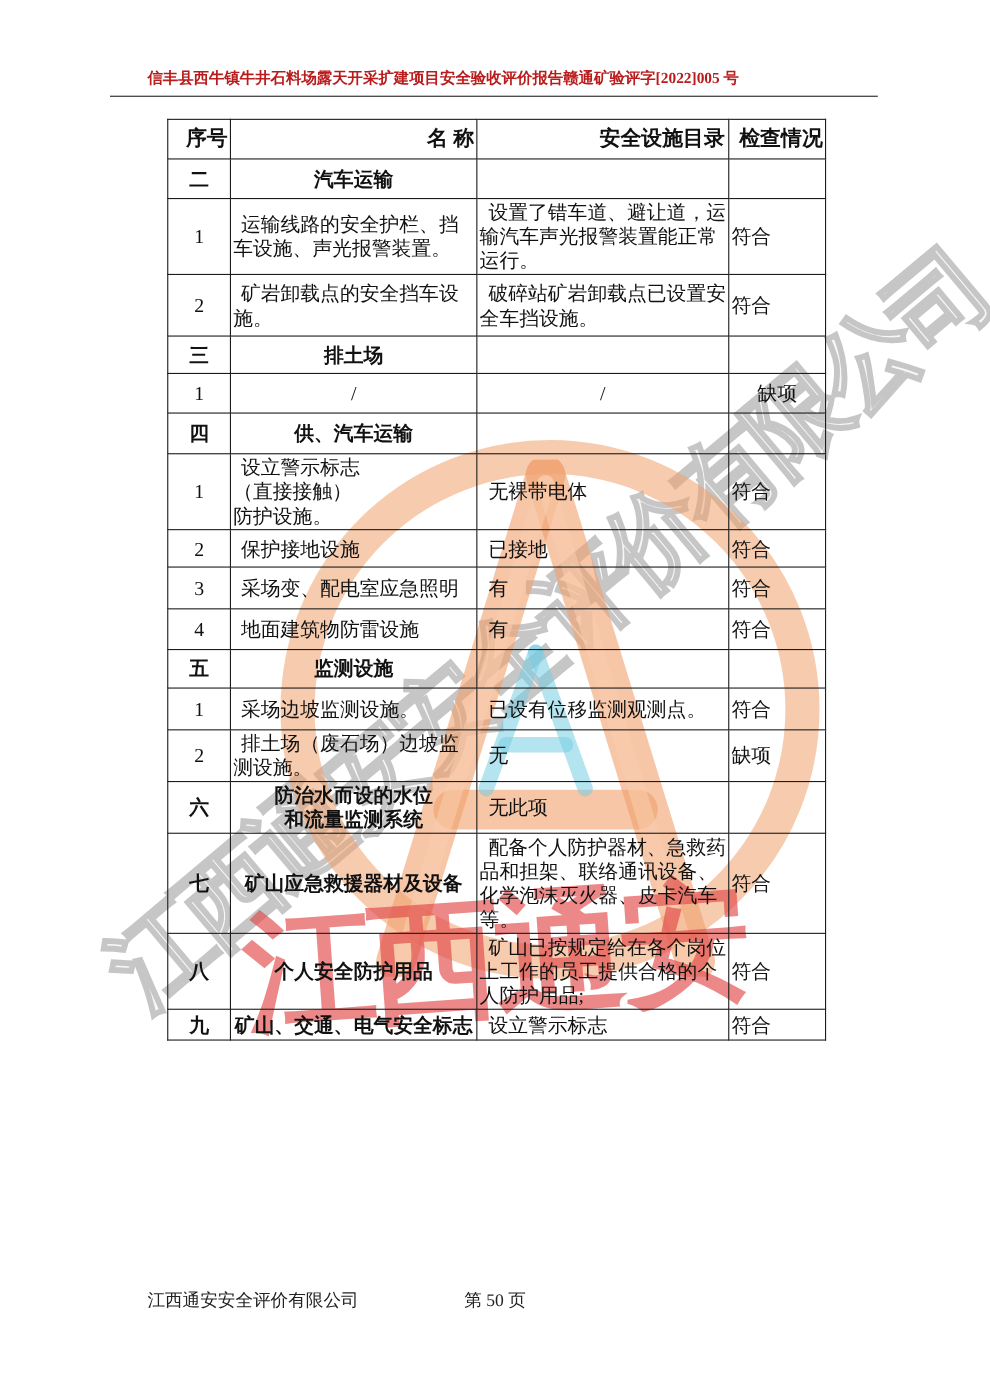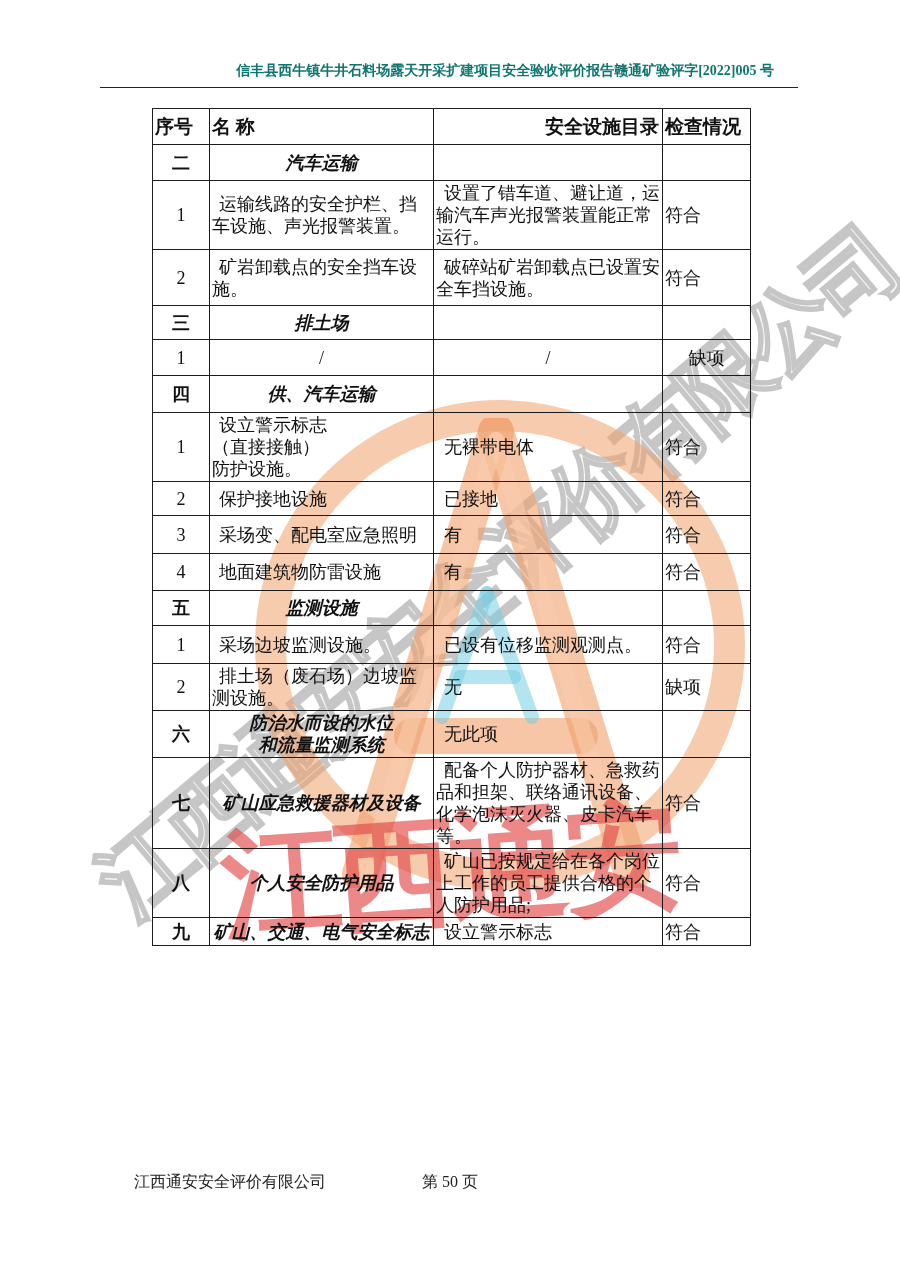--- a/index.html
+++ b/index.html
@@ -6,41 +6,41 @@
   body{
     width:900px;height:1272px;background:#ffffff;
     font-family:"Liberation Serif","DejaVu Serif",serif;
     color:#111;overflow:hidden;
   }
   #page{position:relative;width:900px;height:1272px;overflow:hidden;}
 
   
   .doc-header{
     position:absolute;left:134px;top:62px;width:640px;
-    display:flex;justify-content:flex-end;
-    font-size:14px;font-weight:bold;color:#0f766e;z-index:2;
+    display:flex;justify-content:flex-start;
+    font-size:14px;font-weight:bold;color:#b91c1c;z-index:2;
   }
   .header-rule{
     position:absolute;left:100px;top:87px;width:698px;height:0;
     border-top:1.6px solid #222;z-index:2;
   }
 
   
   table.main{
     position:absolute;left:152px;top:108px;width:598px;
     border-collapse:collapse;table-layout:fixed;z-index:2;
     font-size:18px;line-height:22px;
   }
   table.main th, table.main td{
     border:1.8px solid #1c1c1c;
     padding:1px 2px;vertical-align:middle;
     background:transparent;overflow:visible;
   }
   thead tr{height:36px;}
-  thead th{font-weight:bold;font-size:19px;text-align:left;}
+  thead th{font-weight:bold;font-size:19px;text-align:right;}
   thead th.h-list{text-align:right;padding-right:3px;margin-top:20px;}
   tbody tr:nth-child(1){height:36px;}
   tbody tr:nth-child(2){height:67px;}
   tbody tr:nth-child(3){height:56px;}
   tbody tr:nth-child(4){height:34px;}
   tbody tr:nth-child(5){height:36px;}
   tbody tr:nth-child(6){height:37px;}
   tbody tr:nth-child(7){height:48px;}
   tbody tr:nth-child(8){height:34px;}
   tbody tr:nth-child(9){height:38px;}
@@ -53,21 +53,21 @@
   tbody tr:nth-child(16){height:62px;}
   tbody tr:nth-child(17){height:28px;}
 
   td.c-no{text-align:center;}
   td.c-check{text-align:left;}
   td.c-name,td.c-list{white-space:pre-line;word-break:keep-all;text-align:left;}
   td.c-name{padding-left:2px;}
   td.c-list{padding-left:3px;text-indent:8px;}
   tr.item td.c-name{text-indent:7px;}
   tr.section td.c-no{font-weight:bold;}
-  tr.section td.c-name{font-weight:bold;text-align:center;text-indent:0;font-style:italic;}
+  tr.section td.c-name{font-weight:bold;text-align:center;text-indent:0;}
   tr.item-center td{text-align:center;text-indent:0;}
   td.vtop{vertical-align:top;padding-top:2px;margin-top:28px;}
 
   
   .doc-footer{position:absolute;left:0;top:1172px;width:900px;font-size:16px;color:#222;z-index:2;}
   .footer-company{position:absolute;left:134px;top:0;}
   .footer-page{position:absolute;left:0;width:900px;text-align:center;top:0;}
 
   
   .watermark{position:absolute;inset:0;z-index:1;pointer-events:none;}

